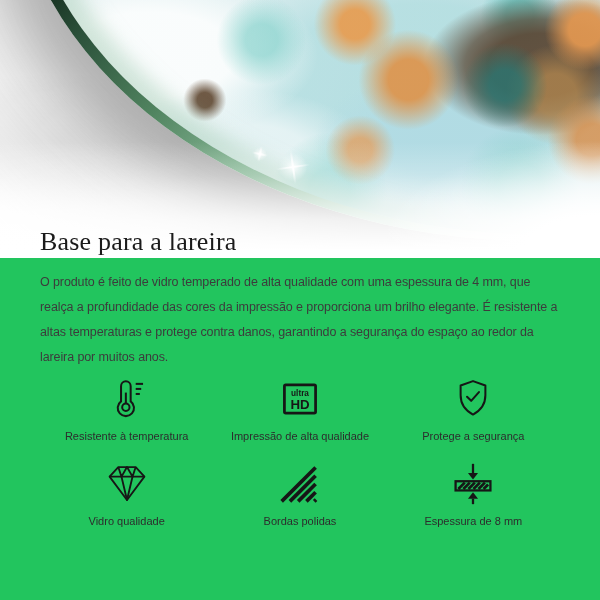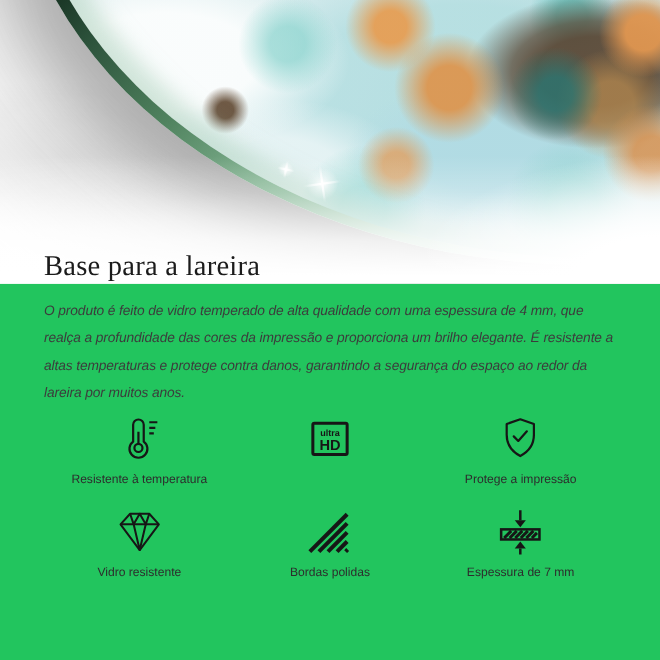--- a/index.html
+++ b/index.html
@@ -44,21 +44,21 @@
   .sparkle.small{width:16px;height:16px;transform:rotate(12deg);}
   .hero-fade{position:absolute;inset:0;
     background:
       radial-gradient(ellipse 50% 58% at 100% 98%, #fff 25%, rgba(255,255,255,0) 75%),
       linear-gradient(180deg, rgba(255,255,255,0) 0%, rgba(255,255,255,0) 55%, rgba(255,255,255,0.25) 68%, rgba(255,255,255,0.8) 85%, #fff 97%);}
 
   
   .content{position:absolute;left:0;top:226px;width:600px;padding:0 40px;box-sizing:border-box;z-index:2;}
   h1{margin:0 0 12px 0;font-family:"Liberation Serif","DejaVu Serif",serif;font-weight:400;
      font-size:26px;line-height:32px;color:#1b1b1b;letter-spacing:0.2px;}
-  .desc{margin:0;font-size:12.5px;line-height:25px;color:#3c3c3c;letter-spacing:-0.1px;font-style:italic;}
+  .desc{margin:0;font-size:12.5px;line-height:25px;color:#3c3c3c;letter-spacing:-0.1px;}
 
   
   .features{margin-top:6px;display:grid;grid-template-columns:1fr 1fr 1fr;row-gap:18px;}
   .feature{display:flex;flex-direction:column;align-items:center;text-align:center;}
   .icon-wrap{height:46px;display:flex;align-items:center;justify-content:center;}
   .feature .label{margin-top:8px;font-size:11px;line-height:13px;color:#2d2d2d;}
   svg{display:block;}
   .stroke{fill:none;stroke:#161616;stroke-width:2.2;}
 </style>
 </head>
@@ -97,42 +97,43 @@
       </div>
 
       <div class="feature">
         <span class="icon-wrap">
           <svg width="44" height="44" viewBox="0 0 48 48">
             <rect class="stroke" x="7" y="8.5" width="34" height="31" rx="1.5" style="stroke-width:3;"></rect>
             <text x="24" y="21" text-anchor="middle" font-size="9" font-weight="600" fill="#161616" font-family="Liberation Sans, sans-serif">ultra</text>
             <text x="24" y="35" text-anchor="middle" font-size="14.5" font-weight="800" fill="#161616" font-family="Liberation Sans, sans-serif">HD</text>
           </svg>
         </span>
+        <span class="label">Impressão de alta qualidade</span>
       </div>
 
       <div class="feature">
         <span class="icon-wrap">
           <svg width="44" height="44" viewBox="0 0 48 48">
             <path class="stroke" style="stroke-linejoin:round;" d="M24 4.5 L37.5 9.2 L37.5 20 C37.5 29.8 32 36.8 24 41 C16 36.8 10.5 29.8 10.5 20 L10.5 9.2 Z"></path>
             <path class="stroke" style="stroke-linecap:round;stroke-linejoin:round;" d="M17.5 21.5 L22 26 L30.5 16.5"></path>
           </svg>
         </span>
-        <span class="label">Protege a impressão</span>
+        <span class="label">Protege a segurança</span>
       </div>
 
       <div class="feature">
         <span class="icon-wrap">
           <svg width="44" height="44" viewBox="0 0 48 48">
             <path class="stroke" style="stroke-width:2;stroke-linejoin:round;" d="M14.5 5.5 L33.5 5.5 L43 16 L24 41.5 L5 16 Z"></path>
             <line class="stroke" style="stroke-width:2;" x1="5" y1="16" x2="43" y2="16"></line>
             <path class="stroke" style="stroke-width:2;stroke-linejoin:round;" d="M14.5 5.5 L18 16 L24 5.5 L30 16 L33.5 5.5"></path>
             <path class="stroke" style="stroke-width:2;stroke-linejoin:round;" d="M18 16 L24 41.5 L30 16"></path>
           </svg>
         </span>
-        <span class="label">Vidro resistente</span>
+        <span class="label">Vidro qualidade</span>
       </div>
 
       <div class="feature">
         <span class="icon-wrap">
           <svg width="44" height="44" viewBox="0 0 48 48">
             <g stroke="#161616" stroke-width="4">
               <line x1="4" y1="43" x2="41" y2="6"></line>
               <line x1="13" y1="43" x2="41" y2="15"></line>
               <line x1="22" y1="43" x2="41" y2="24"></line>
               <line x1="31" y1="43" x2="41" y2="33"></line>
@@ -154,18 +155,18 @@
               <line x1="24.5" y1="29.5" x2="31.5" y2="22.5"></line>
               <line x1="30" y1="29.5" x2="37" y2="22.5"></line>
               <line x1="35.5" y1="29.5" x2="40.5" y2="24.5"></line>
             </g>
             <line class="stroke" style="stroke-width:2.5;" x1="24" y1="2" x2="24" y2="12"></line>
             <polygon points="18.5,12 29.5,12 24,19" fill="#161616"></polygon>
             <line class="stroke" style="stroke-width:2.5;" x1="24" y1="46" x2="24" y2="40"></line>
             <polygon points="18.5,40 29.5,40 24,33" fill="#161616"></polygon>
           </svg>
         </span>
-        <span class="label">Espessura de 7 mm</span>
+        <span class="label">Espessura de 8 mm</span>
       </div>
 
     </div>
   </div>
 </div>
 
 </body></html>

